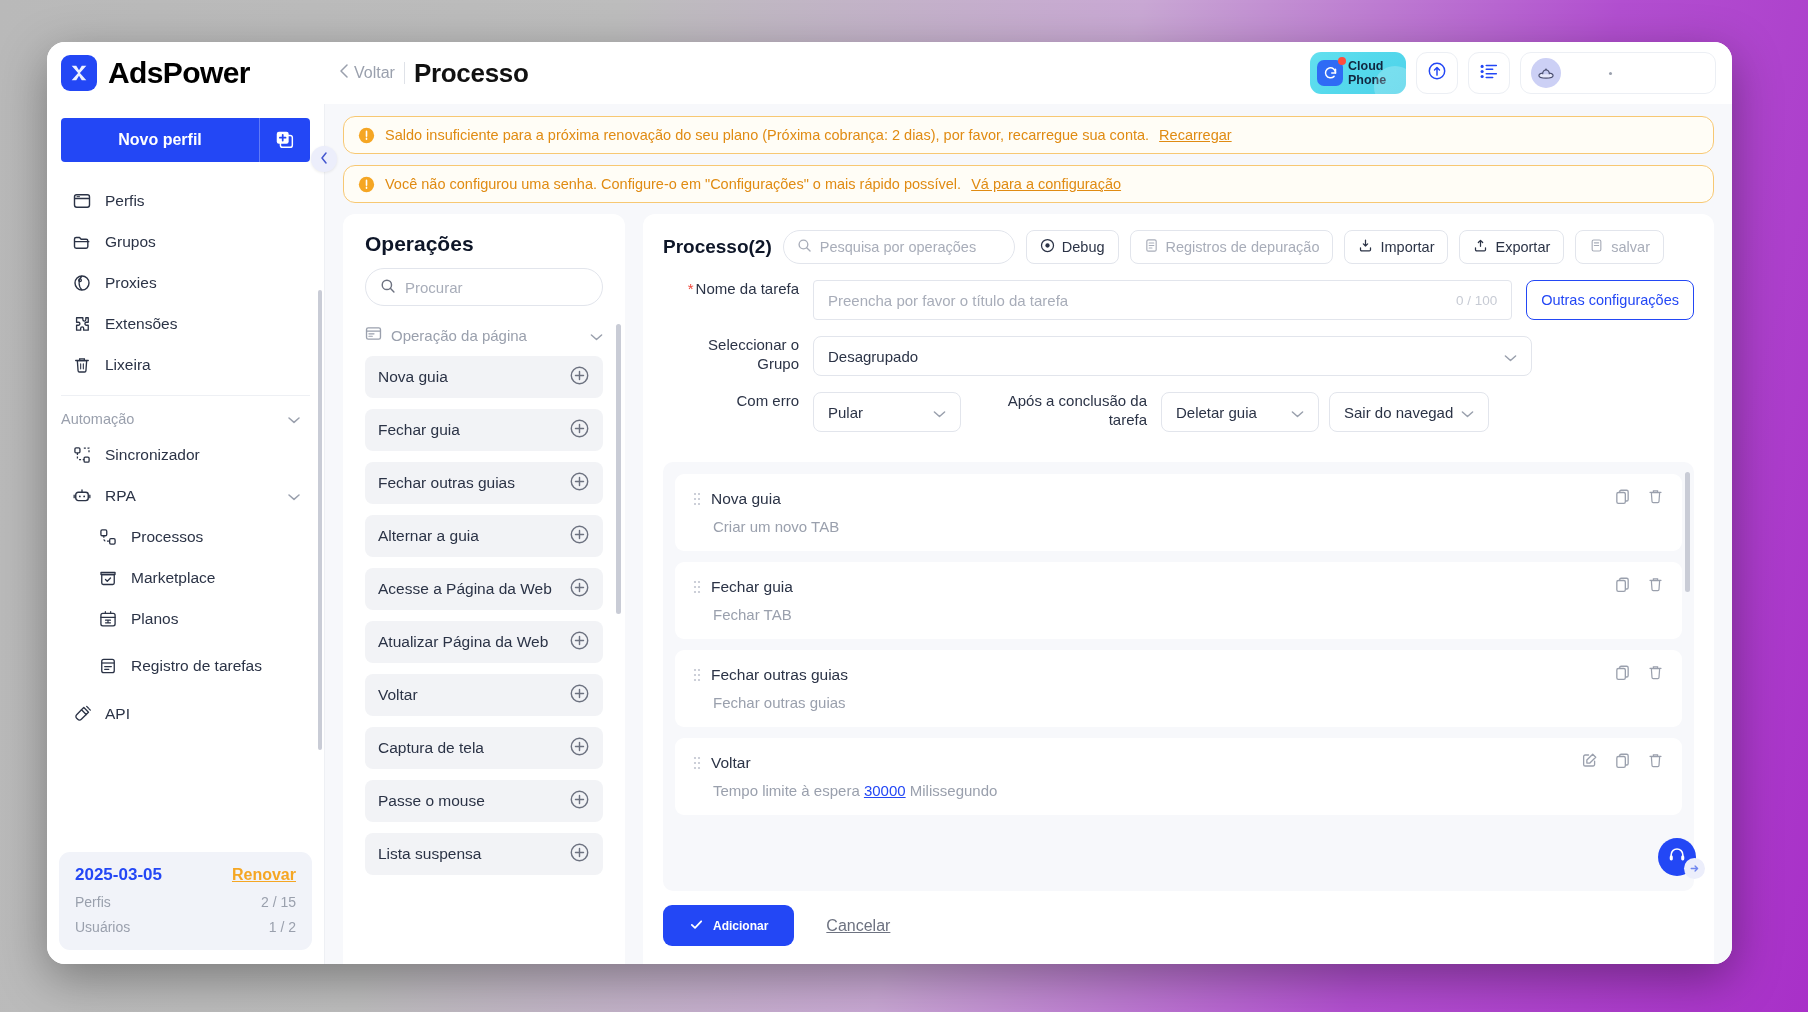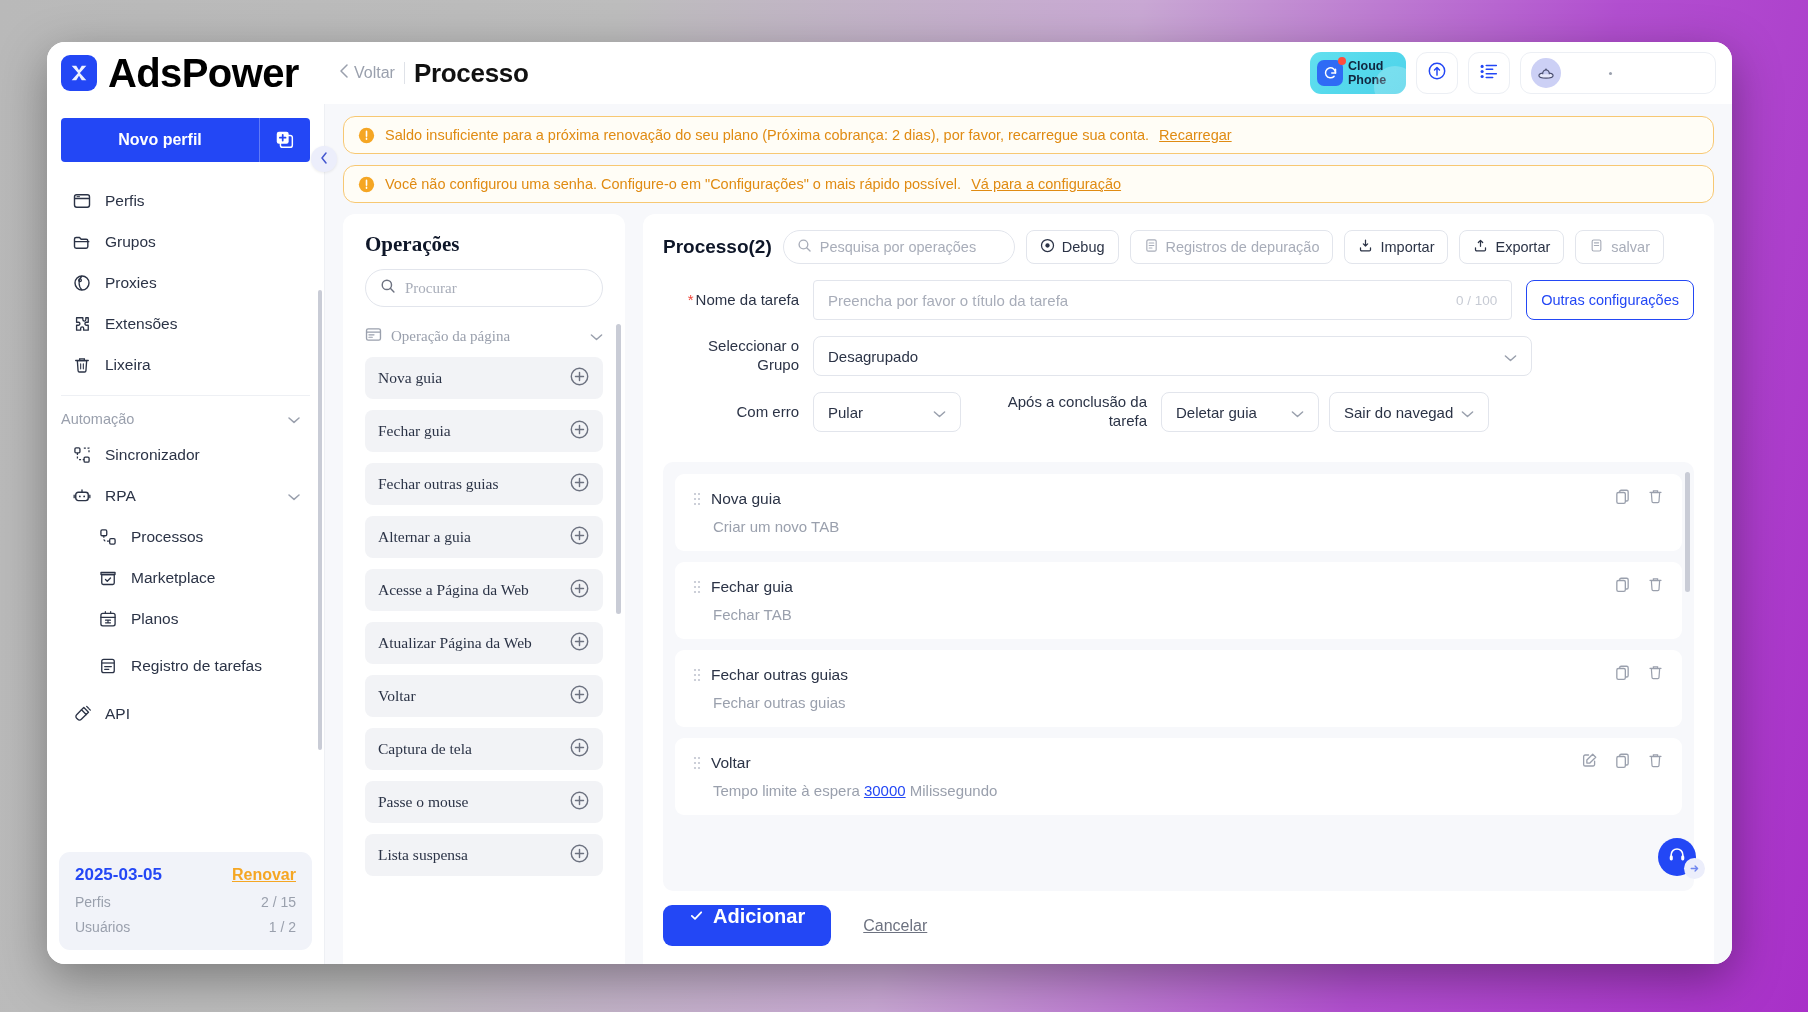--- a/index.html
+++ b/index.html
@@ -38,21 +38,21 @@
     display: flex; align-items: center; gap: 11px;
     padding-left: 14px;
   }
   .brand-logo {
     width: 36px; height: 36px; border-radius: 9px;
     background: #2347f5;
     display: flex; align-items: center; justify-content: center;
     flex: 0 0 36px;
   }
   .brand-name {
-    font-size: 40px; font-weight: 700; letter-spacing: -.6px; color: #000;
+    font-size: 30px; font-weight: 700; letter-spacing: -.6px; color: #000;
   }
   .crumbs { display: flex; align-items: center; gap: 9px; padding-left: 14px; }
   .crumb-back {
     display: flex; align-items: center; gap: 5px;
     color: #9aa0ad; font-size: 16px; cursor: pointer;
   }
   .crumb-sep { width: 1px; height: 22px; background: #dfe2e8; }
   .crumb-title { font-size: 26px; font-weight: 700; color: #111; letter-spacing: -.3px; }
   .topbar-right {
     margin-left: auto; display: flex; align-items: center; gap: 10px;
@@ -188,21 +188,21 @@
   }
   .alert a { color: #e08b12; text-decoration: underline; }
   .alert-ico { flex: 0 0 17px; width: 17px; height: 17px; }
 
   .panels { flex: 1 1 auto; display: flex; gap: 18px; min-height: 0; padding-bottom: 0; }
 
   
   .ops {
     width: 282px; flex: 0 0 282px;
     background: #fff; border-radius: 12px 12px 0 0;
-    padding: 18px 0 0 0; position: relative; overflow: hidden; font-family: Liberation Serif, serif;
+    padding: 18px 0 0 0; position: relative; overflow: hidden;
   }
   .ops-title { font-size: 21px; font-weight: 700; color: #0e1628; padding: 0 22px 12px; }
   .ops-search {
     margin: 0 22px 14px; height: 38px; border-radius: 19px;
     border: 1px solid #e2e5ec; display: flex; align-items: center;
     gap: 9px; padding: 0 14px; color: #a8adb9; font-size: 15px; cursor: text;
   }
   .ops-cat {
     display: flex; align-items: center; gap: 9px;
     padding: 0 22px; height: 30px; color: #9aa0ad; font-size: 15px; cursor: pointer;
@@ -240,21 +240,21 @@
     height: 34px; border-radius: 8px; border: 1px solid #e2e5ec;
     background: #fff; display: flex; align-items: center; gap: 7px;
     padding: 0 13px; font-size: 14.5px; color: #2b3346; cursor: pointer;
     white-space: nowrap;
   }
   .tbtn.muted { color: #a8adb9; }
 
   .form {
     padding: 4px 20px 10px;
   }
-  .frow { display: flex; align-items: center; margin-bottom: 16px; }
+  .frow { display: flex; margin-bottom: 16px; }
   .flabel {
     width: 150px; flex: 0 0 150px; text-align: right; padding-right: 14px;
     font-size: 15px; color: #2b3346; line-height: 1.25;
   }
   .flabel .req { color: #f04438; margin-right: 2px; }
   .finput {
     flex: 1 1 auto; height: 40px; border: 1px solid #e2e5ec; border-radius: 4px;
     display: flex; align-items: center; padding: 0 14px;
     font-size: 15px; color: #a8adb9; background: #fff; cursor: text;
   }
@@ -293,22 +293,22 @@
     border-radius: 3px; background: #c9ccd6;
   }
 
   .footer {
     flex: 0 0 auto; display: flex; align-items: center; gap: 6px;
     padding: 14px 20px 18px;
     background: #fff;
   }
   .primary-btn {
     height: 41px; border-radius: 9px; background: #2347f5; color: #fff;
-    display: flex; gap: 9px; padding: 0 26px;
-    font-size: 20px; font-weight: 600; cursor: pointer; border: none;
+    display: flex; align-items: center; gap: 9px; padding: 0 26px;
+    font-size: 12px; font-weight: 600; cursor: pointer; border: none;
   }
   .ghost-btn {
     height: 41px; border-radius: 9px; background: transparent; color: #6d7280;
     display: flex; align-items: center; padding: 0 26px;
     font-size: 16px; cursor: pointer; border: none; text-decoration: underline;
   }
 
   .support-fab {
     position: absolute; right: 36px; bottom: 88px;
     width: 38px; height: 38px; border-radius: 50%;

